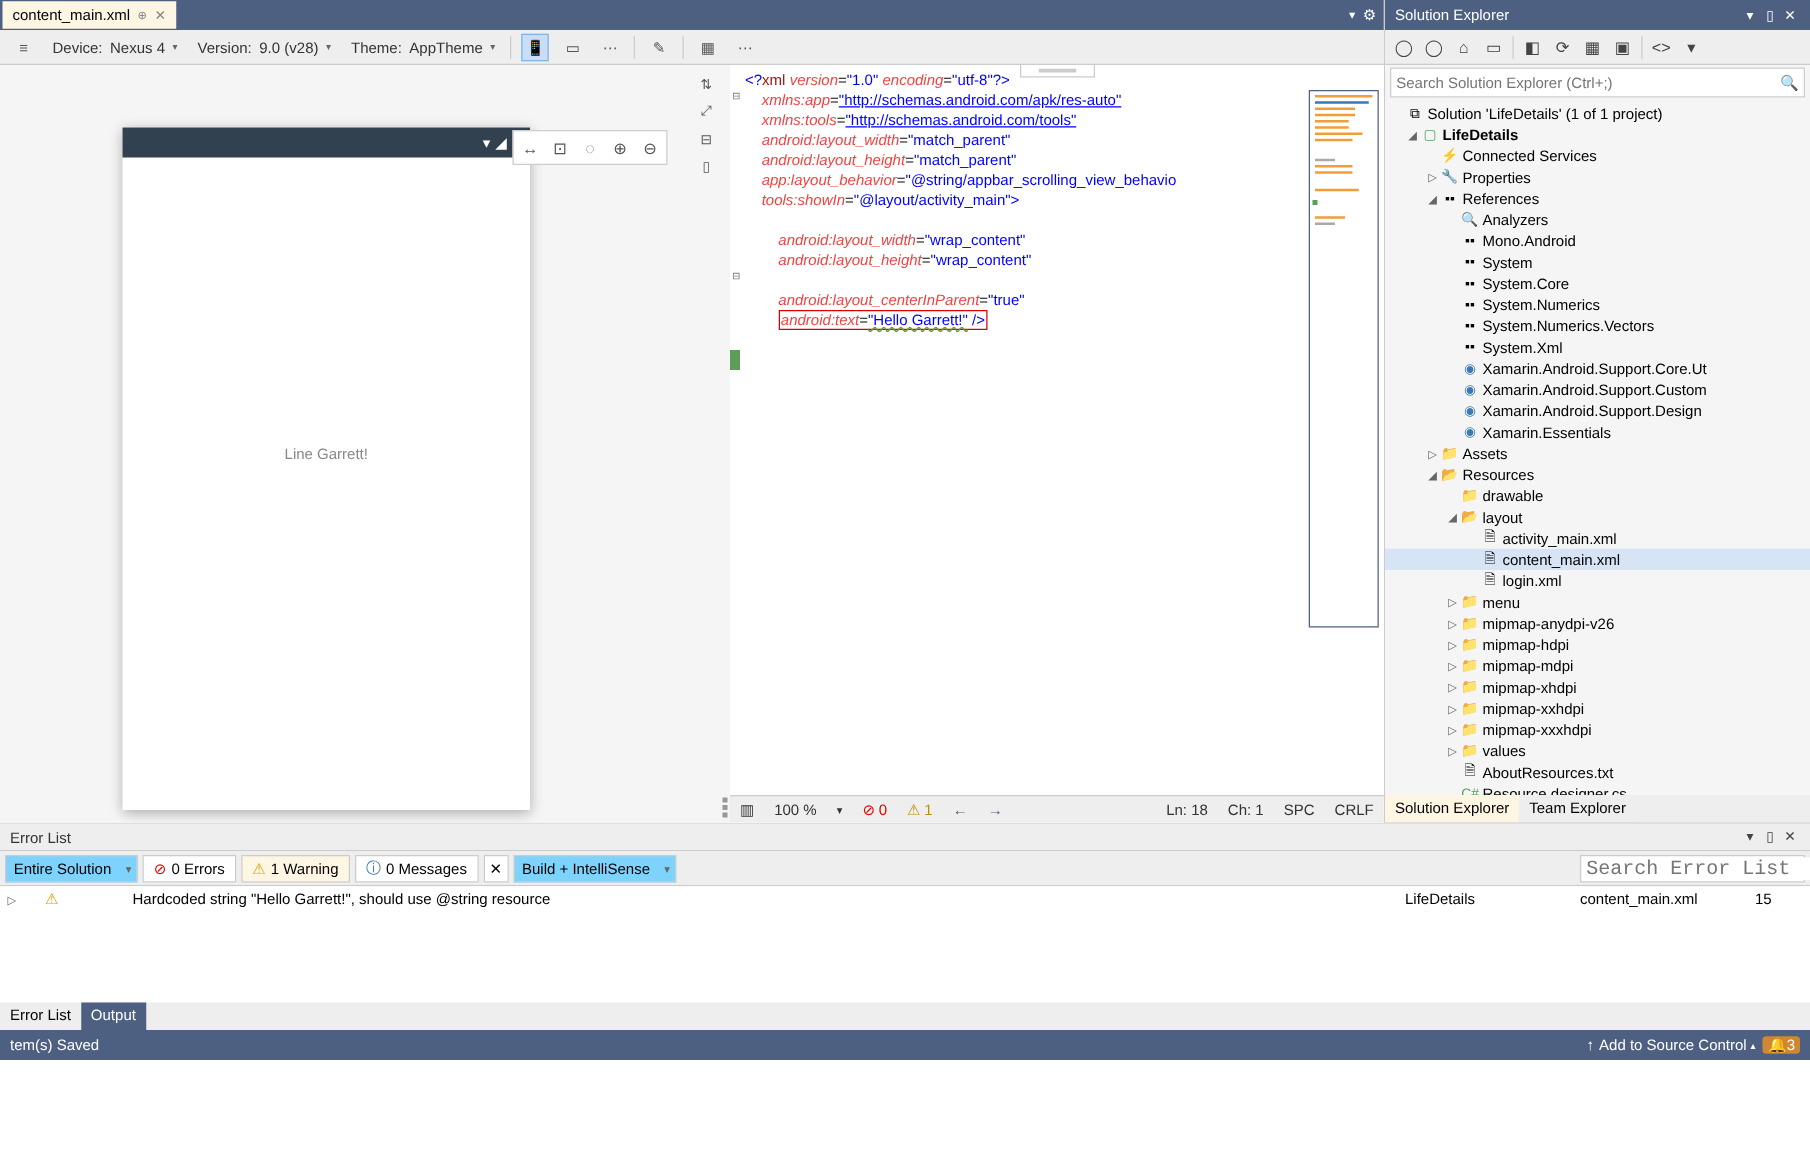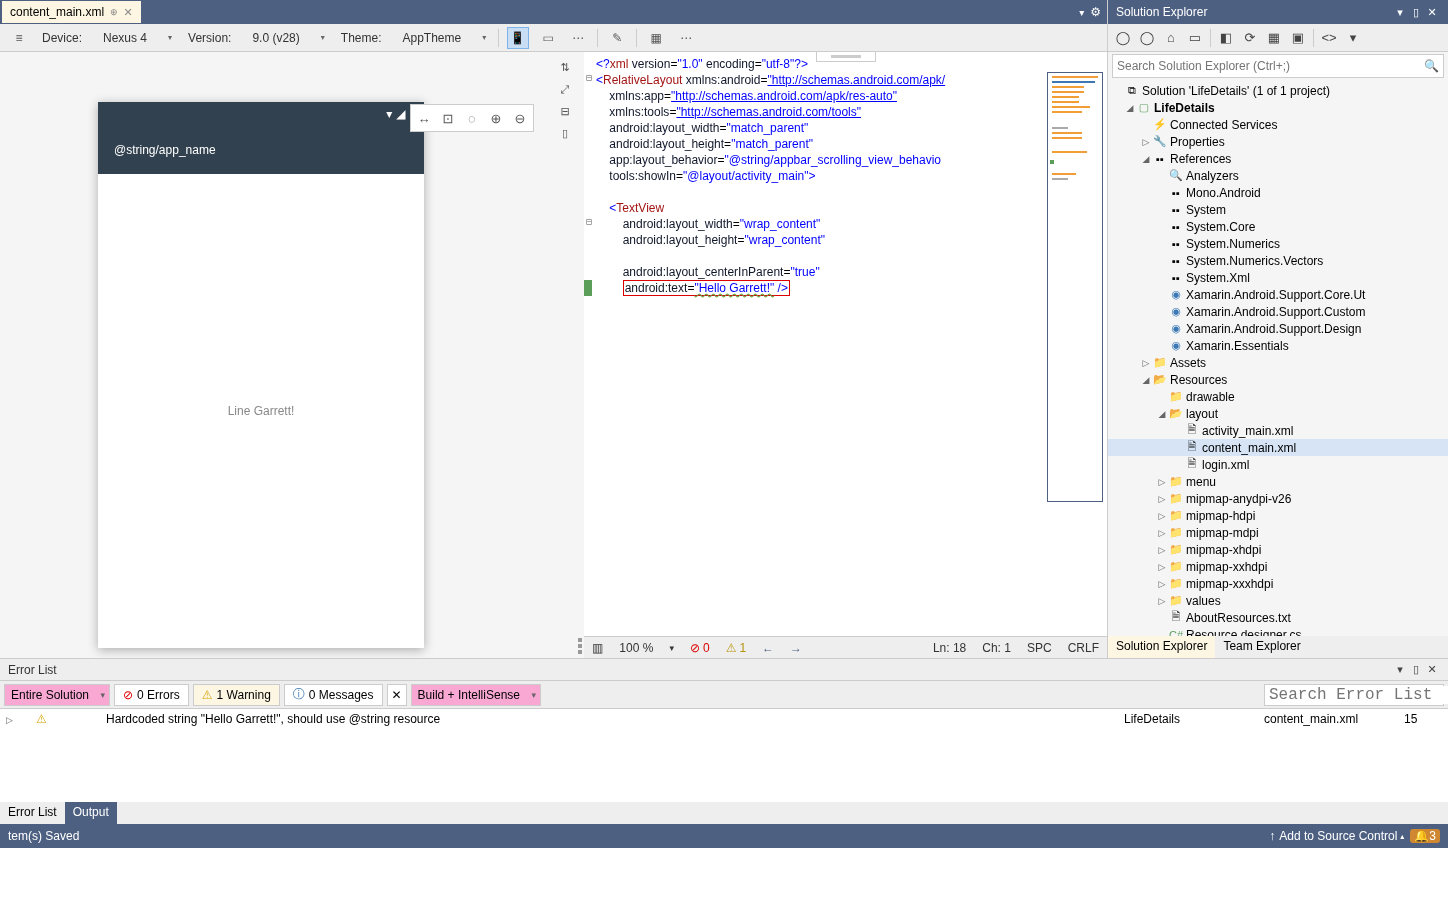--- a/index.html
+++ b/index.html
@@ -11,21 +11,21 @@
 
 .tab-bar { height: 24px; background: #4d6082; display: flex; align-items: center; }
 .tab { background: #fdf6e3; height: 22px; padding: 0 8px; display: flex; align-items: center; gap: 6px; margin-left: 2px; }
 .tab .pin { font-size: 9px; color: #888; }
 .tab .close { font-size: 11px; color: #888; cursor: pointer; }
 .tab-bar-right { margin-left: auto; display: flex; align-items: center; gap: 6px; padding-right: 6px; color: #fff; }
 
 
 .designer-toolbar { height: 28px; background: #eee; border-bottom: 1px solid #ccc; display: flex; align-items: center; padding: 0 8px; gap: 8px; }
 .designer-toolbar .sep { width: 1px; height: 18px; background: #ccc; }
-.tb-btn { padding: 2px 4px; display: flex; align-items: center; gap: 21px; color: #333; }
+.tb-btn { padding: 2px 4px; display: flex; align-items: center; gap: 6px; color: #333; }
 .tb-btn .dd { font-size: 8px; color: #666; }
 .icon-btn { width: 22px; height: 22px; display: flex; align-items: center; justify-content: center; color: #555; }
 .icon-btn.active { background: #c9def5; border: 1px solid #7eb4ea; }
 
 
 .main-split { flex: 1; display: flex; background: #fff; position: relative; }
 .designer-pane { width: 576px; background: #f5f5f5; position: relative; overflow: hidden; }
 .vert-tool-strip { position: absolute; right: 0; top: 0; width: 22px; display: flex; flex-direction: column; gap: 4px; padding-top: 6px; align-items: center; }
 .vert-tool-strip div { width: 18px; height: 18px; display:flex; align-items:center; justify-content:center; color:#555; font-size:11px; }
 
@@ -38,21 +38,21 @@
 
 .splitter-v { width: 8px; background: #f5f5f5; cursor: ew-resize; display:flex; flex-direction:column; align-items:center; justify-content:flex-end; padding-bottom:4px; gap:2px;}
 .splitter-v .grip { width:4px; height:4px; background:#999; }
 
 .code-pane { flex: 1; display: flex; flex-direction: column; background: #fff; position: relative; }
 .code-area { flex: 1; position: relative; font-family: Consolas, monospace; font-size: 13px; overflow: hidden; padding-left: 12px; padding-top: 4px; }
 .code-line { white-space: pre; line-height: 16px; color: #000; }
 .c-blue { color: #0000ff; }
 .c-brown { color: #a31515; }
 .c-link { color: #0000ff; text-decoration: underline; }
-.c-attr { color: #0f172a; }
+.c-attr { color: #ef4444; font-style: italic; }
 .c-str { color: #0000ff; }
 .highlight { border: 1px solid #d00; padding: 0 1px; }
 .squiggle { text-decoration: underline wavy #6a9e3f; }
 .minimap { position: absolute; right: 4px; top: 20px; width: 56px; height: 430px; border: 1px solid #4d6082; background: #fff; }
 .mm-line { margin: 3px 4px; height: 2px; background: #f29e38; }
 .mm-line.blue { background: #3b78b5; }
 .mm-line.gray { background: #aaa; }
 .mm-line.grn { background: #5a9e5a; }
 .handle-top { position:absolute; top:0; left:50%; transform:translateX(-50%); width:60px; height:10px; border:1px solid #ccc; border-top:none; background:#fff; display:flex; align-items:center; justify-content:center; }
 .handle-top::after { content:""; width:30px; height:3px; background:#ccc; }
@@ -84,21 +84,21 @@
 .se-tabs { height:22px; background:#eee; display:flex; }
 .se-tabs .t { padding:3px 8px; background:#fdf6e3; }
 .se-tabs .t.inactive { background:#eee; }
 
 
 .error-panel { height: 166px; display:flex; flex-direction:column; border-top:1px solid #ccc; }
 .ep-title { height: 22px; background: #eee; display:flex; align-items:center; padding:0 8px; color:#333; border-bottom:1px solid #ccc;}
 .ep-title .sp{flex:1;}
 .ep-title .ico{width:16px; text-align:center; color:#444; font-size:11px;}
 .ep-toolbar { height:28px; background:#eee; border-bottom:1px solid #ccc; display:flex; align-items:center; padding:0 4px; gap:4px;}
-.ep-toolbar .combo { height:22px; border:1px solid #ccc; background:#f9a8d4; padding:0 20px 0 6px; display:flex; align-items:center; position:relative;}
+.ep-toolbar .combo { height:22px; border:1px solid #ccc; background:#7dd3fc; padding:0 20px 0 6px; display:flex; align-items:center; position:relative;}
 .ep-toolbar .combo::after { content:"▾"; position:absolute; right:4px; font-size:9px; color:#666;}
 .ep-toolbar .btn { height:22px; border:1px solid #ccc; background:#fff; padding:0 8px; display:flex; align-items:center; gap:4px;}
 .ep-toolbar .btn.active { background:#fdf6e3; }
 .ep-toolbar .search { margin-left:auto; width:180px; height:22px; border:1px solid #ccc; background:#fff; display:flex; align-items:center; padding:0 4px;}
 .ep-toolbar .search input { border:none; outline:none; flex:1; font-size:16px;font-family:Liberation Mono, monospace;}
 .ep-table { flex:1; background:#fff; overflow:auto;}
 .ep-header { display:flex; background:#fff; border-bottom:1px solid #e0e0e0; height:22px; }
 .ep-header > div { padding:2px 6px; border-right:1px solid #e8e8e8; color:#333; font-size:12px;}
 .ep-row { display:flex; height:20px; align-items:center;}
 .ep-row > div { padding:2px 6px; }
@@ -159,23 +159,20 @@
     </div>
 
     <div class="main-split">
       <div class="designer-pane">
         <div class="phone">
           <div class="phone-status">
             <span>▾</span>
             <span>◢</span>
             <span>▮</span>
           </div>
-          <div class="phone-appbar">
-            <span>@string/app_name</span>
-          </div>
           <div class="phone-body">
             <span>Line Garrett!</span>
           </div>
         </div>
         <div class="zoom-tools">
           <div>↔</div>
           <div>⊡</div>
           <div>◌</div>
           <div>⊕</div>
           <div>⊖</div>
@@ -194,29 +191,27 @@
           <div class="grip"></div>
       </div>
 
       <div class="code-pane">
         <div class="handle-top"></div>
         <div class="code-area">
 <div class="fold" style="top:20px;">⊟</div>
 <div class="fold" style="top:164px;">⊟</div>
 <div class="gutter-mark gutter-green" style="top:228px;"></div>
 <div class="code-line"><span class="c-blue">&lt;?</span><span class="c-brown">xml</span> <span class="c-attr">version</span>=<span class="c-str">"1.0"</span> <span class="c-attr">encoding</span>=<span class="c-str">"utf-8"</span><span class="c-blue">?&gt;</span></div>
-<div class="code-line"><span class="c-blue">&lt;</span><span class="c-brown">RelativeLayout</span> <span class="c-attr">xmlns:android</span>=<span class="c-link">"http://schemas.android.com/apk/</span></div>
 <div class="code-line">    <span class="c-attr">xmlns:app</span>=<span class="c-link">"http://schemas.android.com/apk/res-auto"</span></div>
 <div class="code-line">    <span class="c-attr">xmlns:tools</span>=<span class="c-link">"http://schemas.android.com/tools"</span></div>
 <div class="code-line">    <span class="c-attr">android:layout_width</span>=<span class="c-str">"match_parent"</span></div>
 <div class="code-line">    <span class="c-attr">android:layout_height</span>=<span class="c-str">"match_parent"</span></div>
 <div class="code-line">    <span class="c-attr">app:layout_behavior</span>=<span class="c-str">"@string/appbar_scrolling_view_behavio</span></div>
 <div class="code-line">    <span class="c-attr">tools:showIn</span>=<span class="c-str">"@layout/activity_main"</span><span class="c-blue">&gt;</span></div>
 <div class="code-line">&nbsp;</div>
-<div class="code-line">    <span class="c-blue">&lt;</span><span class="c-brown">TextView</span></div>
 <div class="code-line">        <span class="c-attr">android:layout_width</span>=<span class="c-str">"wrap_content"</span></div>
 <div class="code-line">        <span class="c-attr">android:layout_height</span>=<span class="c-str">"wrap_content"</span></div>
 <div class="code-line">&nbsp;</div>
 <div class="code-line">        <span class="c-attr">android:layout_centerInParent</span>=<span class="c-str">"true"</span></div>
 <div class="code-line">        <span class="highlight"><span class="c-attr">android:text</span>=<span class="c-str squiggle">"Hello Garrett!"</span><span class="c-blue"> /&gt;</span></span></div>
 <div class="code-line">&nbsp;</div>
 
           <div class="minimap">
             <div class="mm-line"></div><div class="mm-line blue" style="width:80%;"></div><div class="mm-line" style="width:60%;"></div>
             <div class="mm-line" style="width:60%;"></div><div class="mm-line" style="width:50%;"></div><div class="mm-line" style="width:50%;"></div>

